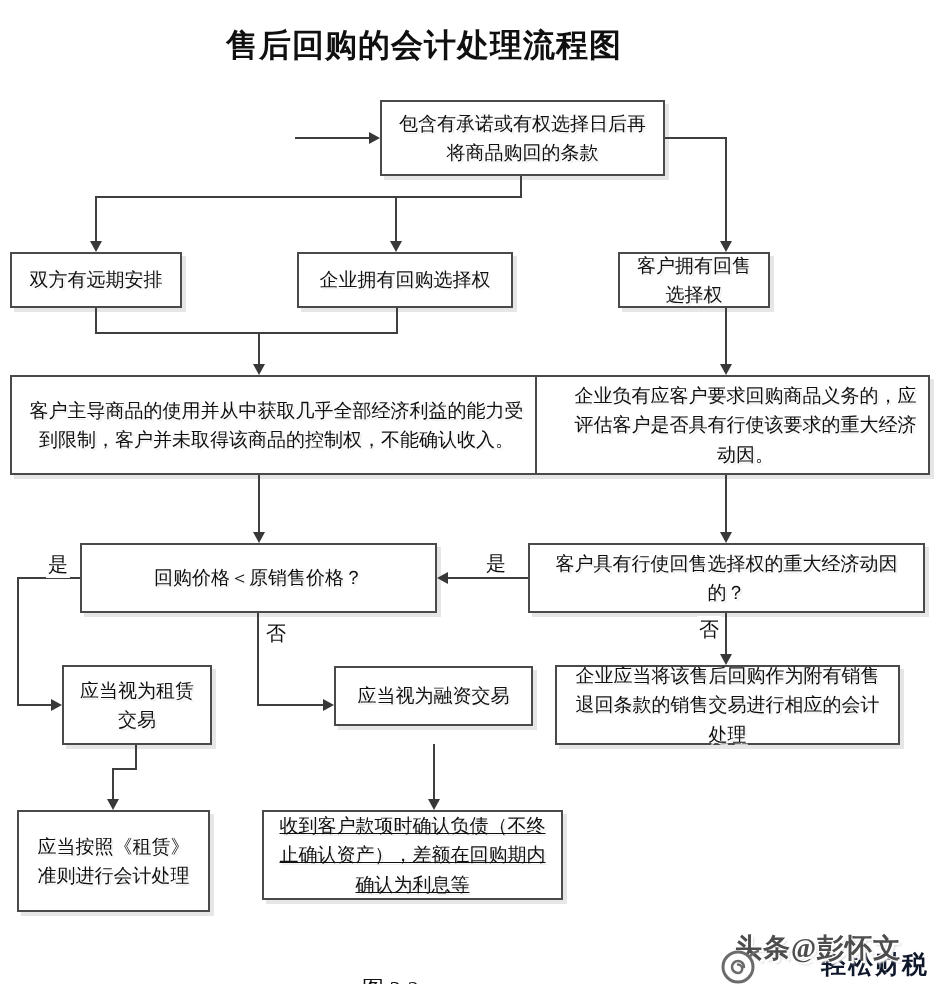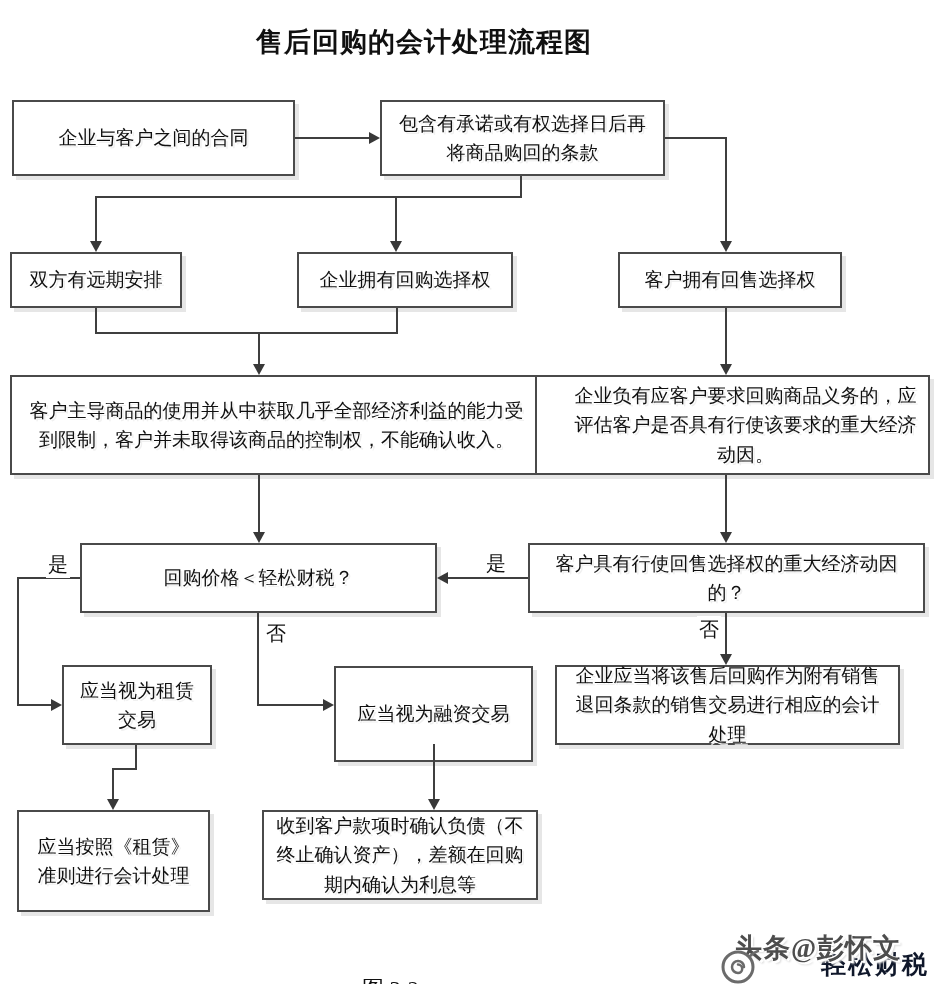--- a/index.html
+++ b/index.html
@@ -6,21 +6,21 @@
   #canvas{
     position:relative;
     width:937px;height:984px;
     background:#ffffff;
     font-family:"Liberation Serif","DejaVu Serif",serif;
     color:#101010;
     overflow:hidden;
   }
   .title{
     position:absolute;top:24px;left:0;width:848px;
-    text-align:center;font-size:27px;font-weight:bold;letter-spacing:1px;
+    text-align:center;font-size:32px;font-weight:bold;letter-spacing:1px;
   }
   .box{
     position:absolute;
     border:2px solid #4a4a4a;
     background:#ffffff;
     box-shadow:4px 4px 0 #e6e6e6;
     box-sizing:border-box;
     display:flex;align-items:center;justify-content:center;
     text-align:center;
     font-size:19px;line-height:1.55;
@@ -50,59 +50,58 @@
   }
   .wm-icon{position:absolute;left:18px;top:16px;}
 </style>
 </head>
 <body>
 
 <div id="canvas">
 
   <div class="title">售后回购的会计处理流程图</div>
 
-  <div class="box" style="left:12px;top:100px;width:283px;height:76px;">企业与客户之间的合同</div>
   <div class="box" style="left:380px;top:100px;width:285px;height:76px;">包含有承诺或有权选择日后再将商品购回的条款</div>
 
   <div class="hl" style="left:295px;top:137px;width:74px;"></div>
   <div class="arr arr-right" style="left:369px;top:132px;"></div>
 
   <div class="vl" style="left:520px;top:176px;height:22px;"></div>
   <div class="hl" style="left:95px;top:196px;width:427px;"></div>
   <div class="vl" style="left:95px;top:196px;height:46px;"></div>
   <div class="arr arr-down" style="left:90px;top:241px;"></div>
   <div class="vl" style="left:395px;top:196px;height:46px;"></div>
   <div class="arr arr-down" style="left:390px;top:241px;"></div>
 
   <div class="hl" style="left:665px;top:137px;width:62px;"></div>
   <div class="vl" style="left:725px;top:137px;height:105px;"></div>
   <div class="arr arr-down" style="left:720px;top:241px;"></div>
 
   <div class="box" style="left:10px;top:252px;width:172px;height:56px;">双方有远期安排</div>
   <div class="box" style="left:297px;top:252px;width:216px;height:56px;">企业拥有回购选择权</div>
-  <div class="box" style="left:618px;top:252px;width:224px;height:56px;">客户拥有回售选择权</div>
+  <div class="box" style="left:618px;top:252px;width:152px;height:56px;">客户拥有回售选择权</div>
 
   <div class="vl" style="left:95px;top:308px;height:26px;"></div>
   <div class="vl" style="left:396px;top:308px;height:26px;"></div>
   <div class="hl" style="left:95px;top:332px;width:303px;"></div>
   <div class="vl" style="left:258px;top:332px;height:33px;"></div>
   <div class="arr arr-down" style="left:253px;top:364px;"></div>
 
   <div class="vl" style="left:725px;top:308px;height:57px;"></div>
   <div class="arr arr-down" style="left:720px;top:364px;"></div>
 
   <div class="box" style="left:10px;top:375px;width:533px;height:100px;">客户主导商品的使用并从中获取几乎全部经济利益的能力受到限制，客户并未取得该商品的控制权，不能确认收入。</div>
   <div class="box" style="left:535px;top:375px;width:395px;height:100px;padding-left:36px;">企业负有应客户要求回购商品义务的，应评估客户是否具有行使该要求的重大经济动因。</div>
 
   <div class="vl" style="left:258px;top:475px;height:58px;"></div>
   <div class="arr arr-down" style="left:253px;top:532px;"></div>
   <div class="vl" style="left:725px;top:475px;height:58px;"></div>
   <div class="arr arr-down" style="left:720px;top:532px;"></div>
 
-  <div class="box" style="left:80px;top:543px;width:357px;height:70px;">回购价格＜轻松财税？</div>
+  <div class="box" style="left:80px;top:543px;width:357px;height:70px;">回购价格＜原销售价格？</div>
   <div class="box" style="left:528px;top:543px;width:397px;height:70px;">客户具有行使回售选择权的重大经济动因的？</div>
 
   <div class="hl" style="left:448px;top:577px;width:80px;"></div>
   <div class="arr arr-left" style="left:437px;top:572px;"></div>
   <div class="lbl" style="left:484px;top:550px;">是</div>
 
   <div class="hl" style="left:17px;top:577px;width:63px;"></div>
   <div class="vl" style="left:17px;top:577px;height:129px;"></div>
   <div class="hl" style="left:17px;top:704px;width:35px;"></div>
   <div class="arr arr-right" style="left:51px;top:699px;"></div>
@@ -111,33 +110,33 @@
   <div class="vl" style="left:257px;top:613px;height:93px;"></div>
   <div class="hl" style="left:257px;top:704px;width:67px;"></div>
   <div class="arr arr-right" style="left:323px;top:699px;"></div>
   <div class="lbl" style="left:264px;top:620px;">否</div>
 
   <div class="vl" style="left:725px;top:613px;height:43px;"></div>
   <div class="arr arr-down" style="left:720px;top:654px;"></div>
   <div class="lbl" style="left:697px;top:616px;">否</div>
 
   <div class="box" style="left:62px;top:665px;width:150px;height:80px;">应当视为租赁交易</div>
-  <div class="box" style="left:334px;top:666px;width:199px;height:96px;">应当视为融资交易</div>
+  <div class="box" style="left:334px;top:666px;width:199px;height:60px;">应当视为融资交易</div>
   <div class="box" style="left:555px;top:665px;width:345px;height:80px;">企业应当将该售后回购作为附有销售退回条款的销售交易进行相应的会计处理</div>
 
   <div class="vl" style="left:135px;top:745px;height:25px;"></div>
   <div class="hl" style="left:112px;top:768px;width:25px;"></div>
   <div class="vl" style="left:112px;top:768px;height:33px;"></div>
   <div class="arr arr-down" style="left:107px;top:799px;"></div>
 
   <div class="vl" style="left:433px;top:744px;height:57px;"></div>
   <div class="arr arr-down" style="left:428px;top:799px;"></div>
 
   <div class="box" style="left:17px;top:810px;width:193px;height:102px;">应当按照《租赁》准则进行会计处理</div>
-  <div class="box" style="left:262px;top:810px;width:276px;height:90px;">收到客户款项时确认负债（不终止确认资产），差额在回购期内确认为利息等</div>
+  <div class="box" style="left:262px;top:810px;width:301px;height:90px;text-decoration:underline;">收到客户款项时确认负债（不终止确认资产），差额在回购期内确认为利息等</div>
 
   <div class="caption">
     <span class="cjk">图 3-2</span>
   </div>
 
   <div class="wm">
     <div class="wm-brand">轻松财税</div>
     <div class="wm-toutiao">头条@彭怀文</div>
     <div class="wm-icon">
       <svg width="46" height="40" viewBox="0 0 46 40">

